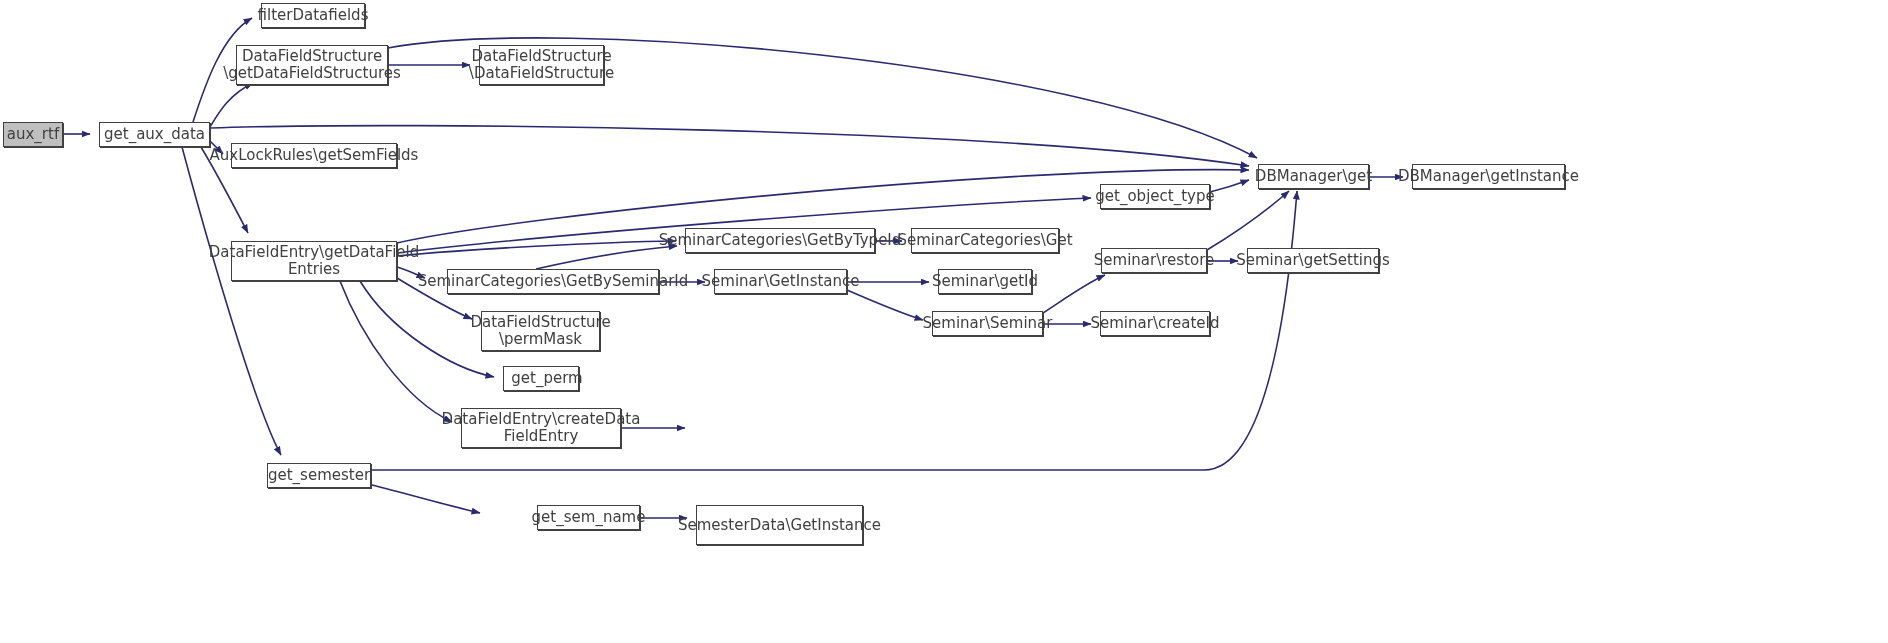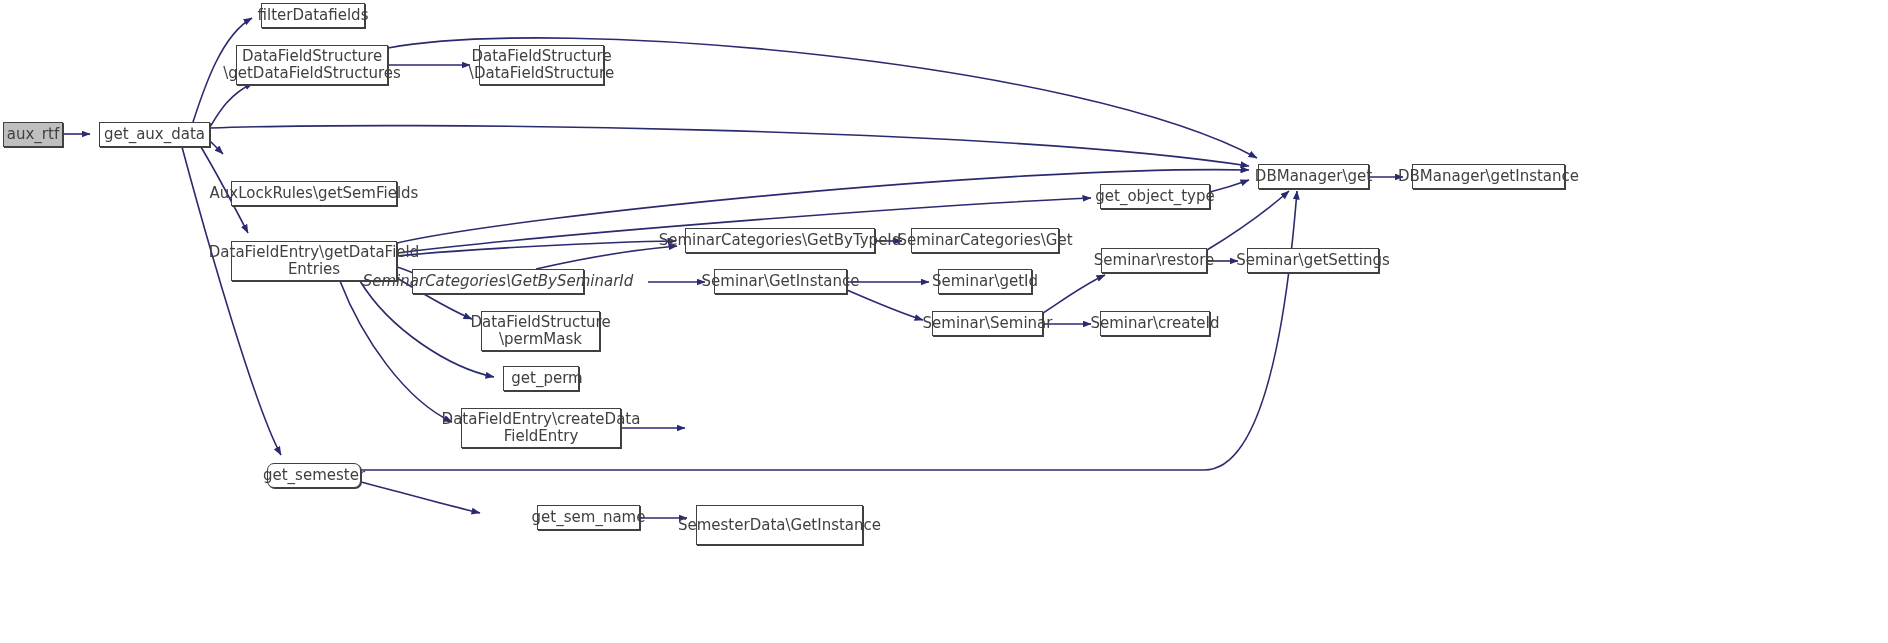--- a/index.html
+++ b/index.html
@@ -126,28 +126,28 @@
   <div class="node" style="left:99px;top:122px;width:111px;height:25px;">get_aux_data</div>
 
   <div class="node" style="left:261px;top:3px;width:104px;height:25px;">filterDatafields</div>
 
   <div class="node" style="left:236px;top:45px;width:152px;height:40px;">DataFieldStructure
 \getDataFieldStructures</div>
 
   <div class="node" style="left:479px;top:45px;width:125px;height:40px;">DataFieldStructure
 \DataFieldStructure</div>
 
-  <div class="node" style="left:231px;top:143px;width:166px;height:25px;margin-top:38px;">AuxLockRules\getSemFields</div>
+  <div class="node" style="left:231px;top:143px;width:166px;height:25px;">AuxLockRules\getSemFields</div>
 
   <div class="node" style="left:231px;top:241px;width:166px;height:40px;">DataFieldEntry\getDataField
 Entries</div>
 
   <div class="node" style="left:685px;top:228px;width:190px;height:25px;">SeminarCategories\GetByTypeId</div>
 
-  <div class="node" style="left:412px;top:269px;width:172px;height:25px;font-style:italic;">SeminarCategories\GetBySeminarId</div>
+  <div class="node" style="left:447px;top:269px;width:212px;height:25px;">SeminarCategories\GetBySeminarId</div>
 
   <div class="node" style="left:911px;top:228px;width:148px;height:25px;">SeminarCategories\Get</div>
 
   <div class="node" style="left:714px;top:269px;width:133px;height:25px;">Seminar\GetInstance</div>
 
   <div class="node" style="left:938px;top:269px;width:94px;height:25px;">Seminar\getId</div>
 
   <div class="node" style="left:932px;top:311px;width:111px;height:25px;">Seminar\Seminar</div>
 
   <div class="node" style="left:1100px;top:311px;width:110px;height:25px;">Seminar\createId</div>
@@ -164,19 +164,19 @@
 
   <div class="node" style="left:481px;top:311px;width:119px;height:40px;">DataFieldStructure
 \permMask</div>
 
   <div class="node" style="left:503px;top:366px;width:76px;height:25px;padding-left:12px;">get_perm</div>
 
   <div class="node" style="left:461px;top:408px;width:160px;height:40px;">DataFieldEntry\createData
 FieldEntry</div>
 
 
-  <div class="node" style="left:267px;top:463px;width:94px;height:25px;border-radius:7px;">get_semester</div>
+  <div class="node" style="left:267px;top:463px;width:104px;height:25px;">get_semester</div>
 
   <div class="node" style="left:489px;top:505px;width:103px;height:25px;margin-left:48px;">get_sem_name</div>
 
   <div class="node" style="left:696px;top:505px;width:167px;height:40px;">SemesterData\GetInstance</div>
 
 </div>
 
 </body></html>

